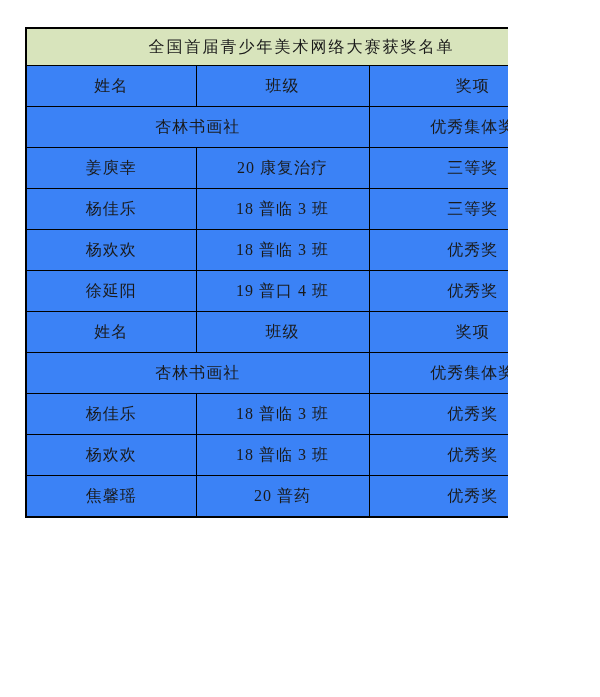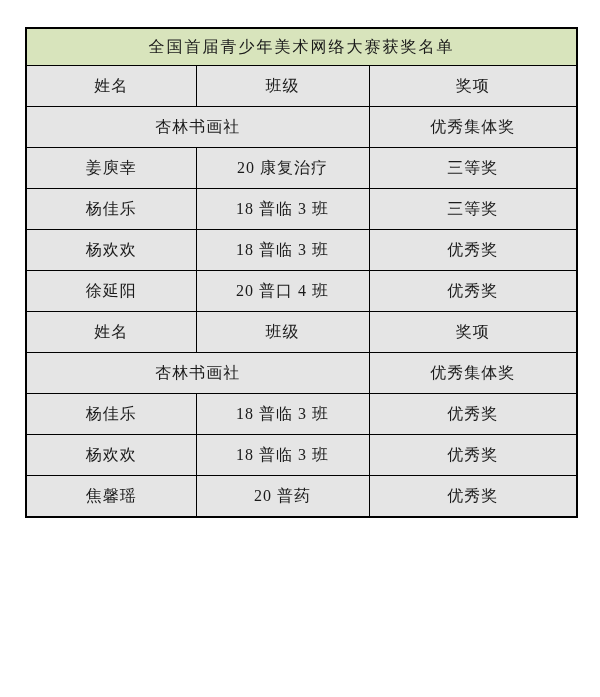--- a/index.html
+++ b/index.html
@@ -6,42 +6,42 @@
     margin: 0;
     padding: 0;
     background: #ffffff;
     width: 600px;
     height: 697px;
     font-family: "Liberation Serif", "DejaVu Serif", serif;
     color: #1a1a1a;
   }
   .page {
     position: relative;
-    width: 600px;
+    width: 508px;
     height: 697px;
     background: #ffffff;
     overflow: hidden;
   }
   table.doc-table {
     position: absolute;
     left: 25px;
     top: 27px;
     width: 551px;
     border-collapse: collapse;
     table-layout: fixed;
   }
   table.doc-table td {
     border: 1px solid #000000;
     text-align: center;
     vertical-align: middle;
     font-size: 16px;
     letter-spacing: 1px;
     padding: 0 4px;
     height: 40px;
-    background: #e5e5e5;
+    background: #3b82f6;
     overflow: hidden;
     white-space: nowrap;
   }
   
   table.doc-table { border: 2px solid #000000; }
   table.doc-table tr td:first-child { border-left: 2px solid #000000; }
   table.doc-table tr td:last-child { border-right: 2px solid #000000; }
   table.doc-table tr:first-child td { border-top: 2px solid #000000; }
   table.doc-table tr:last-child td { border-bottom: 2px solid #000000; }
 
@@ -89,21 +89,21 @@
       <td>18 普临 3 班</td>
       <td>三等奖</td>
     </tr>
     <tr>
       <td>杨欢欢</td>
       <td>18 普临 3 班</td>
       <td>优秀奖</td>
     </tr>
     <tr>
       <td>徐延阳</td>
-      <td>20 普口 4 班</td>
+      <td>19 普口 4 班</td>
       <td>优秀奖</td>
     </tr>
 
     <tr>
       <td>姓名</td>
       <td>班级</td>
       <td>奖项</td>
     </tr>
     <tr>
       <td colspan="2">杏林书画社</td>

